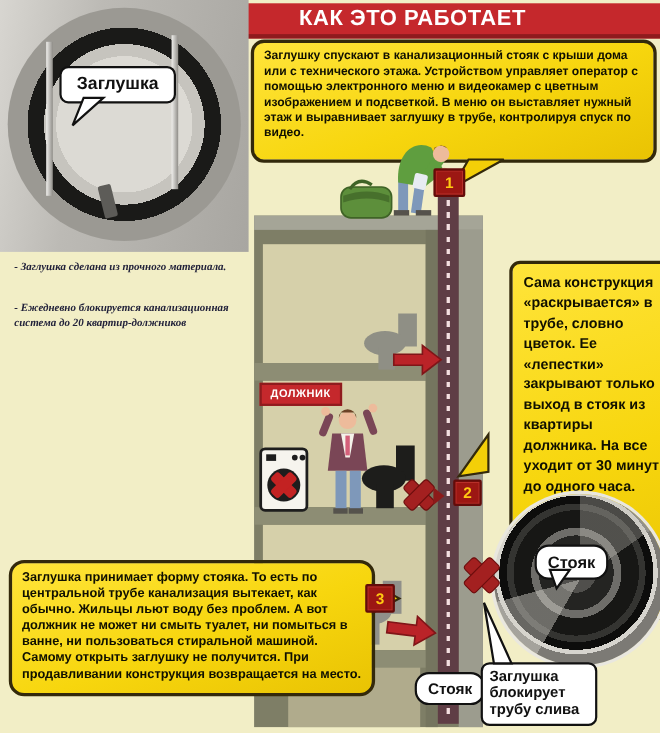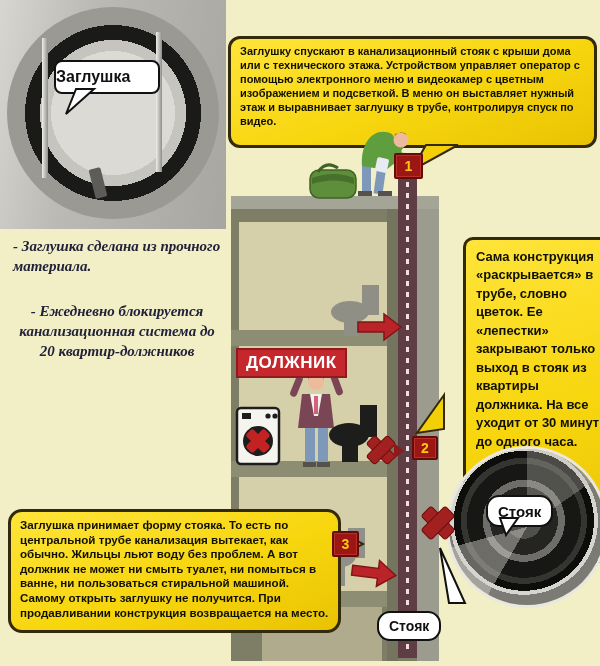--- a/index.html
+++ b/index.html
@@ -31,68 +31,71 @@
 
   
   .photo-left{position:absolute;left:0;top:0;width:226px;height:229px;z-index:5;
      background:linear-gradient(100deg,#d8d6d1 0%,#bcbab5 35%,#a8a6a1 100%);}
   .pl-circle{position:absolute;left:7px;top:7px;width:212px;height:212px;border-radius:50%;
      background:radial-gradient(circle,#dcdad4 0 62px,#c6c4be 62px 73px,#1a1a18 73px 88px,#9b9993 88px 106px);}
   .pl-band{position:absolute;width:6px;height:140px;background:linear-gradient(to right,#f0efec,#8f8d88);}
   .band1{left:42px;top:38px;} .band2{left:156px;top:32px;}
   .pl-lever{position:absolute;left:92px;top:168px;width:12px;height:30px;background:#5d5c58;transform:rotate(-14deg);border-radius:2px;}
   .bubble{position:absolute;background:#fff;border:2px solid #111;border-radius:8px;
-     font-weight:bold;color:#111;display:flex;align-items:center;z-index:7;}
+     font-weight:bold;color:#111;display:flex;align-items:center;justify-content:center;z-index:7;}
   .bubble-plug{left:54px;top:60px;width:102px;height:30px;font-size:16px;}
   .photo-right{position:absolute;left:449px;top:449px;width:156px;height:156px;border-radius:50%;z-index:5;
      background:
        conic-gradient(from 210deg,rgba(214,212,204,.45) 0 45deg,rgba(0,0,0,0) 45deg 150deg,rgba(190,188,180,.35) 150deg 205deg,rgba(0,0,0,0) 205deg),
        radial-gradient(circle at 48% 46%,#504f4c 0 18px,#242422 18px 34px,#6e6d69 34px 41px,#171715 41px 57px,#343431 57px 63px,#0d0d0c 63px 70px,#d6d4ce 70px 74px,#7c7a75 74px 78px);
      box-shadow:0 0 0 3px #e9e7df;}
   .bubble-riser-photo{left:486px;top:495px;padding:2px 10px;height:24px;border-radius:13px;font-size:15px;}
 
   
   .ybox{position:absolute;background:linear-gradient(160deg,#ffe43a 0%,#f7d60e 55%,#e9c303 100%);
      border:3px solid #33290b;border-radius:12px;color:#101000;font-weight:bold;z-index:4;box-sizing:border-box;}
   .ybox-top{left:228px;top:36px;width:369px;height:112px;padding:6px 9px;font-size:11px;line-height:1.27;}
   .ybox-right{left:443px;top:237px;width:154px;height:326px;padding:8px 6px 8px 10px;font-size:13px;line-height:1.42;border-radius:10px;margin-left:20px;}
   .ybox-bottom{left:8px;top:509px;width:333px;height:124px;padding:6px 9px;font-size:11.6px;line-height:1.26;border-radius:14px;}
 
   
   .left-notes{position:absolute;left:13px;top:236px;width:208px;z-index:4;
      font-family:"Liberation Serif",serif;font-weight:bold;font-style:italic;
-     color:#21213a;font-size:15px;line-height:1.35;}
+     color:#21213a;font-size:10px;line-height:1.35;}
   .left-note{margin-bottom:24px;}
-  .left-note:last-child{margin-bottom:0;text-align:center;}
+  .left-note:last-child{margin-bottom:0;}
 
   
   .badge{position:absolute;background:#9c1713;border:2px solid #630c0a;color:#ffc912;
      font-weight:bold;font-size:14px;display:flex;align-items:center;justify-content:center;
      z-index:7;border-radius:2px;box-shadow:inset 0 0 0 1px #b8302a;}
   .badge1{left:394px;top:153px;width:25px;height:22px;}
   .badge2{left:412px;top:436px;width:22px;height:20px;}
   .badge3{left:332px;top:531px;width:23px;height:22px;}
   .debtor{position:absolute;left:236px;top:348px;background:#c5282c;border:2px solid #8f1b1e;
-     color:#fff;font-weight:bold;font-size:17px;padding:3px 8px;z-index:7;letter-spacing:.5px;}
+     color:#fff;font-weight:bold;font-size:10px;padding:3px 8px;z-index:7;letter-spacing:.5px;}
   .pill{position:absolute;background:#fff;border:2px solid #111;border-radius:13px;
      color:#111;font-weight:bold;display:flex;align-items:center;justify-content:center;z-index:7;}
   .pill-riser{left:377px;top:611px;padding:2px 10px;height:22px;font-size:14px;}
   .wlabel{position:absolute;left:437px;top:602px;width:106px;height:58px;background:#fff;
      border:2px solid #111;border-radius:8px;color:#111;font-weight:bold;font-size:13.5px;
      line-height:1.12;padding:3px 6px;z-index:7;box-sizing:border-box;}
 
   svg.ovl{position:absolute;left:0;top:0;z-index:2;pointer-events:none;}
   svg.ovl-hi{z-index:6;}
   svg.ovl-top{z-index:8;}
 </style>
 </head>
 <body>
 
 <div class="stage">
 
+  <div class="banner">
+    <div class="banner-title">КАК ЭТО РАБОТАЕТ</div>
+  </div>
 
   <div class="b bld-body"></div>
   <div class="b bld-roof"></div>
   <div class="b bld-floor fl1"></div>
   <div class="b bld-floor fl2"></div>
   <div class="b bld-floor fl3"></div>
   <div class="b bld-floor flb"></div>
   <div class="b bld-slab sl1"></div>
   <div class="b bld-slab sl2"></div>
   <div class="b bld-slab sl3"></div>
@@ -232,20 +235,23 @@
   </div>
 
   <div class="debtor">
     <span>ДОЛЖНИК</span>
   </div>
 
   <div class="pill pill-riser">
     <span>Стояк</span>
   </div>
 
+  <div class="wlabel">
+    <span>Заглушка блокирует трубу слива</span>
+  </div>
 
   <svg class="ovl ovl-top" width="600" height="666" viewBox="0 0 600 666">
 
     <polygon points="76,89 66,114 94,89" fill="#fff" stroke="#111" stroke-width="2"></polygon>
 
     <polygon points="500,518 506,535 518,518" fill="#fff" stroke="#111" stroke-width="2"></polygon>
 
     <polygon points="449,603 440,548 465,603" fill="#fff" stroke="#111" stroke-width="2"></polygon>
 
     <g transform="rotate(45 438 523)">

